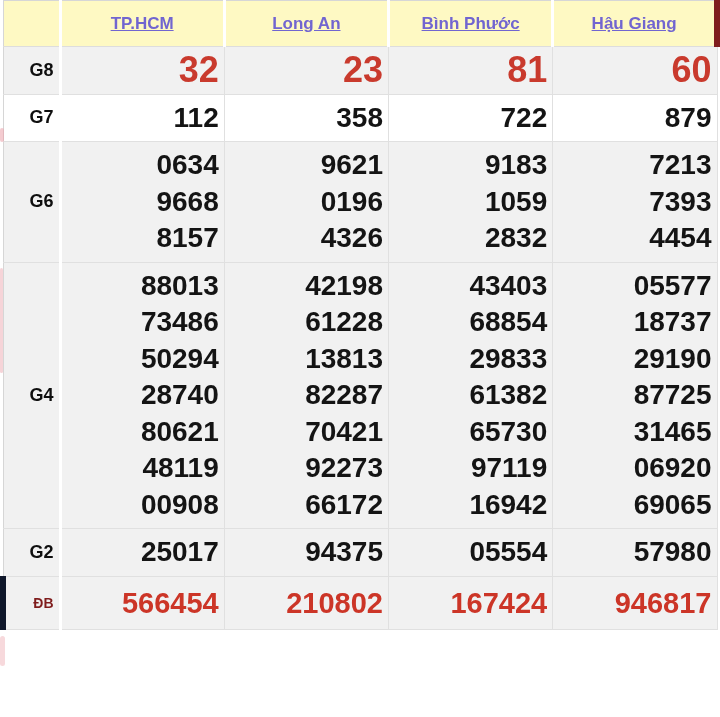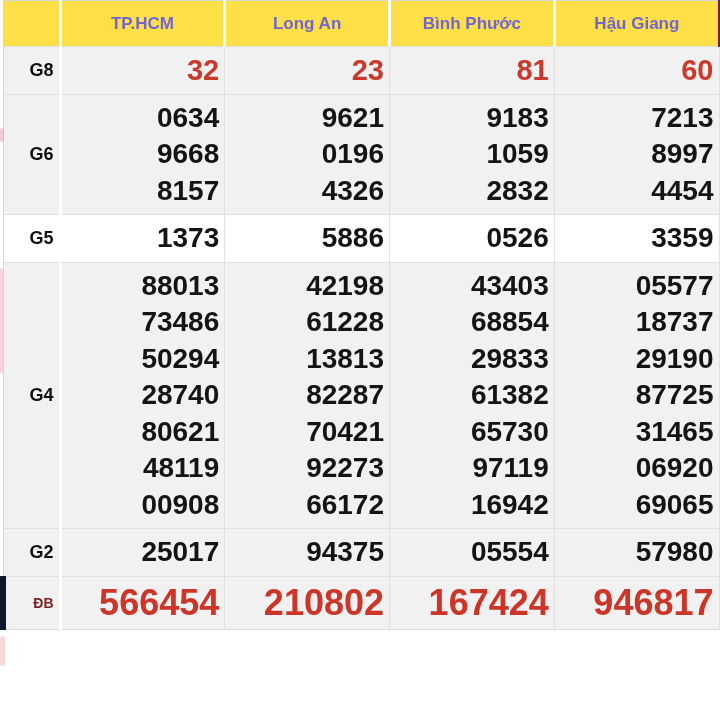--- a/index.html
+++ b/index.html
@@ -3,37 +3,37 @@
 <meta charset="utf-8">
 <style>
   html,body{margin:0;padding:0;background:#ffffff;}
   .page{
     position:relative;width:720px;height:717px;overflow:hidden;background:#fff;
     font-family:"Liberation Sans","DejaVu Sans",sans-serif;font-weight:bold;
   }
   table.results{width:720px;border-collapse:collapse;table-layout:fixed;}
   col.label-col{width:57px;}
   th{
-    height:43px;background:#fde047;color:#7165d0;font-size:17px;
+    height:43px;background:#fef9c3;color:#7165d0;font-size:17px;
     border:3px solid #ffffff;border-top:1px solid #d6d6d6;border-bottom:1px solid #dddddd;
-    font-weight:bold;text-align:center;
+    font-weight:bold;text-align:center;text-decoration:underline;
   }
   th.corner{border-left:1px solid #d6d6d6;}
-  th.last{border-right:2px solid #7f1d1d;}
+  th.last{border-right:6px solid #7f1d1d;}
   td{
     border:1px solid #e0e0e0;text-align:right;vertical-align:middle;padding:5px;background:#ffffff;
   }
   td.label{
     font-size:18px;color:#0f0f0f;border-right:3px solid #ffffff;border-left:1px solid #d6d6d6;
   }
   .val{height:36.5px;line-height:36.5px;font-size:28px;color:#141414;}
   tr.alt td{background:#f1f1f1;}
-  tr.highlight .val{color:#c93a2d;font-size:29px;}
+  tr.highlight .val{color:#c93a2d;font-size:36px;}
   tr.special td{height:42px;}
-  tr.special .val{height:42px;line-height:42px;color:#cc3527;font-size:36px;}
+  tr.special .val{height:42px;line-height:42px;color:#cc3527;font-size:29px;}
   td.db-label{
     background:#d9534f;color:#7f1d1d;font-size:14px;
     border-right:3px solid #ffffff;border-left:6px solid #0f172a;
     text-shadow:0 0 1px rgba(255,255,255,0.55);
   }
   .watermark{
     position:absolute;left:22px;top:674px;font-size:38px;letter-spacing:6px;
     color:transparent;-webkit-text-stroke:2px rgba(255,255,255,0.88);
     transform:rotate(-3deg);pointer-events:none;z-index:5;
   }
@@ -72,56 +72,56 @@
           <td>
             <div class="val">23</div>
           </td>
           <td>
             <div class="val">81</div>
           </td>
           <td>
             <div class="val">60</div>
           </td>
         </tr>
+        <tr>
+          <td class="label">G7</td>
+          <td>
+            <div class="val">112</div>
+          </td>
+          <td>
+            <div class="val">358</div>
+          </td>
+          <td>
+            <div class="val">722</div>
+          </td>
+          <td>
+            <div class="val">879</div>
+          </td>
+        </tr>
         <tr class="alt">
           <td class="label">G6</td>
           <td>
             <div class="val">0634</div>
             <div class="val">9668</div>
             <div class="val">8157</div>
           </td>
           <td>
             <div class="val">9621</div>
             <div class="val">0196</div>
             <div class="val">4326</div>
           </td>
           <td>
             <div class="val">9183</div>
             <div class="val">1059</div>
             <div class="val">2832</div>
           </td>
           <td>
             <div class="val">7213</div>
-            <div class="val">8997</div>
+            <div class="val">7393</div>
             <div class="val">4454</div>
-          </td>
-        </tr>
-        <tr>
-          <td class="label">G5</td>
-          <td>
-            <div class="val">1373</div>
-          </td>
-          <td>
-            <div class="val">5886</div>
-          </td>
-          <td>
-            <div class="val">0526</div>
-          </td>
-          <td>
-            <div class="val">3359</div>
           </td>
         </tr>
         <tr class="alt">
           <td class="label">G4</td>
           <td>
             <div class="val">88013</div>
             <div class="val">73486</div>
             <div class="val">50294</div>
             <div class="val">28740</div>
             <div class="val">80621</div>

